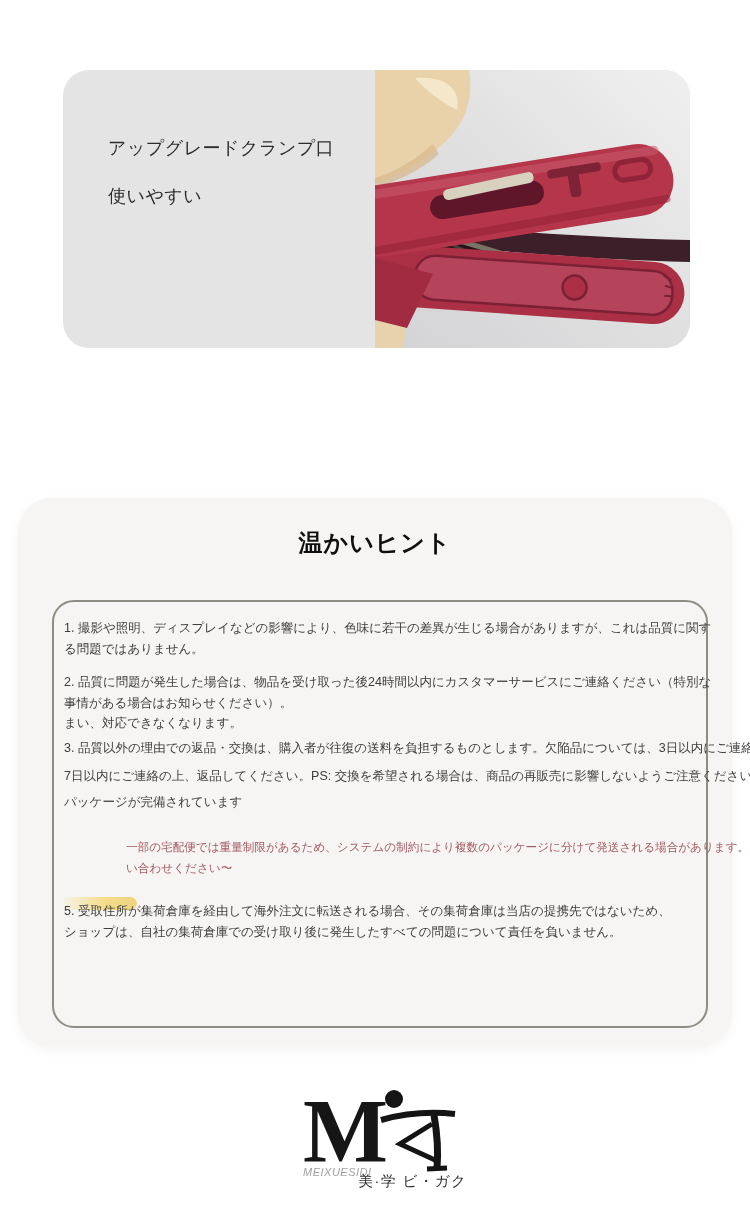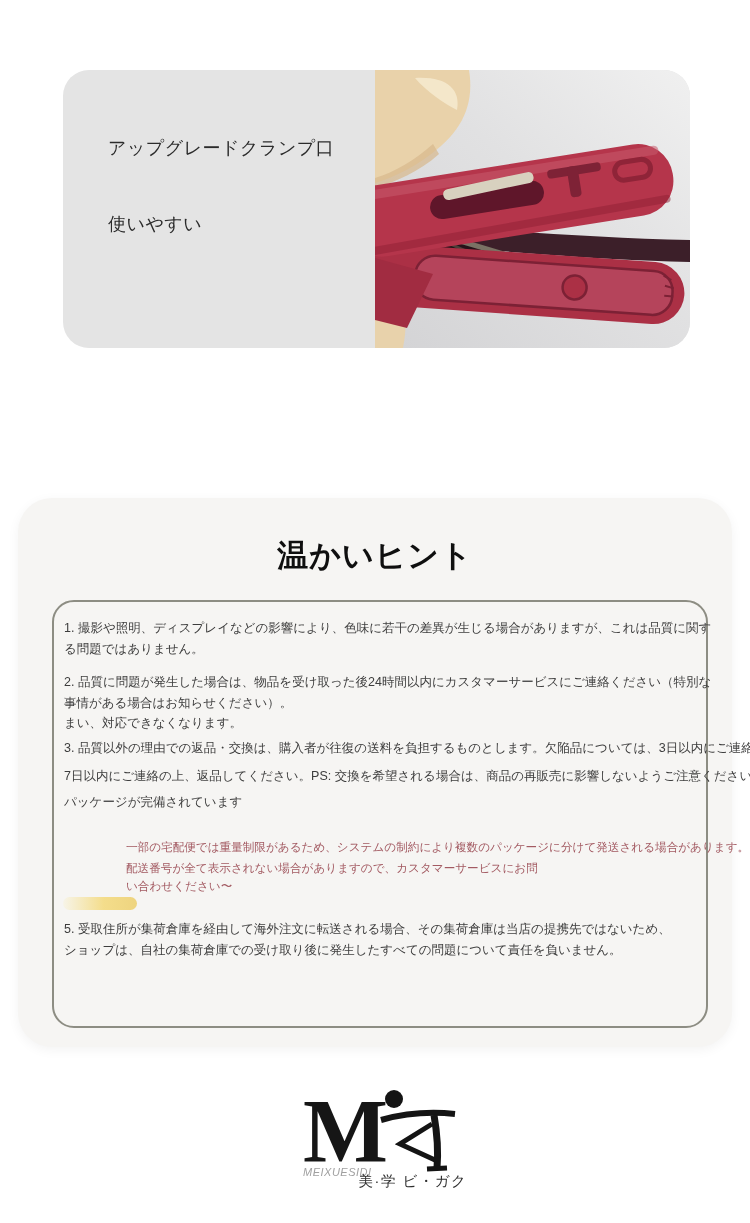--- a/index.html
+++ b/index.html
@@ -15,40 +15,40 @@
   .banner {
     position: absolute; left: 63px; top: 70px;
     width: 627px; height: 278px;
     border-radius: 26px; overflow: hidden;
     background: #e4e4e4;
     display: flex;
   }
   .banner-left {
     width: 312px; box-sizing: border-box;
     padding: 66px 0 17px 45px;
-    display: flex; flex-direction: column; gap: 52px;
+    display: flex; flex-direction: column; gap: 24px;
   }
   .feature {
     font-size: 18px; color: #2b2b2b; white-space: nowrap; letter-spacing: 0.5px;
   }
   .banner-photo { width: 315px; height: 278px; position: relative; }
   .banner-photo svg { display: block; }
 
   
   .hint-card {
     position: absolute; left: 18px; top: 498px;
     width: 714px; height: 549px;
     background: #f6f5f3;
     border-radius: 34px;
     box-shadow: 0 3px 12px rgba(0,0,0,0.05);
   }
   .card-title {
-    margin: 8px; padding-top: 29px;
+    margin: 0; padding-top: 29px;
     text-align: center;
-    font-size: 31px; font-weight: 700; color: #0f0f0f;
+    font-size: 24px; font-weight: 700; color: #0f0f0f;
     letter-spacing: 1px;
   }
   .inner-box {
     position: absolute; left: 34px; top: 102px;
     width: 656px; height: 428px;
     box-sizing: border-box;
     border: 2px solid #8d8d83;
     border-radius: 22px;
     padding: 16px 10px 0 10px;
     font-size: 12.5px; color: #3d3d3d;
@@ -149,21 +149,20 @@
       <div class="note-line">事情がある場合はお知らせください）。</div>
       <div class="note-line tight">まい、対応できなくなります。</div>
     </div>
 
     <div class="note-line p3a">3. 品質以外の理由での返品・交換は、購入者が往復の送料を負担するものとします。欠陥品については、3日以内にご連絡ください</div>
     <div class="note-line p3b">7日以内にご連絡の上、返品してください。PS: 交換を希望される場合は、商品の再販売に影響しないようご注意ください。</div>
     <div class="note-line p3c">パッケージが完備されています</div>
 
     <div class="red-block">
       <div class="note-line first">一部の宅配便では重量制限があるため、システムの制約により複数のパッケージに分けて発送される場合があります。</div>
-      <div class="note-line">配送番号が全て表示されない場合がありますので、カスタマーサービスにお問</div>
       <div class="note-line">い合わせください〜</div>
     </div>
 
     <div class="p5">
       <div class="note-line">5. 受取住所が集荷倉庫を経由して海外注文に転送される場合、その集荷倉庫は当店の提携先ではないため、</div>
       <div class="note-line">ショップは、自社の集荷倉庫での受け取り後に発生したすべての問題について責任を負いません。</div>
     </div>
 
   </div>
 </section>

